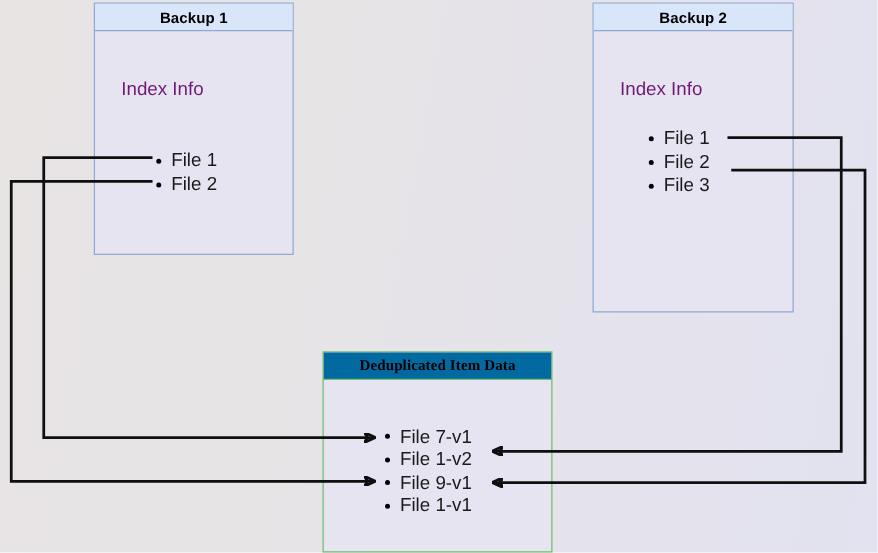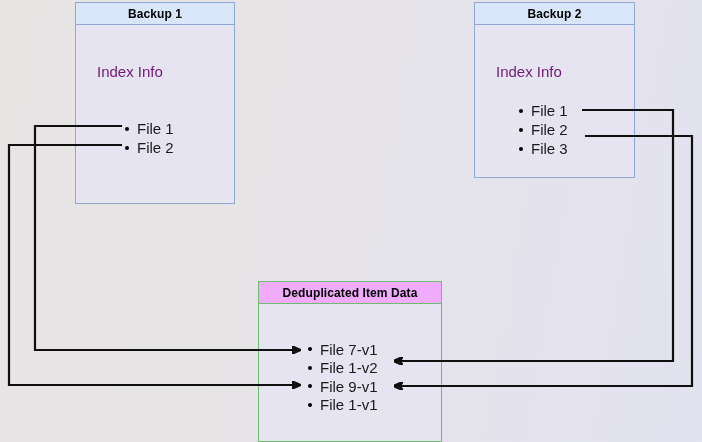--- a/index.html
+++ b/index.html
@@ -46,22 +46,23 @@
   }
   .backup-box .box-header {
     background: #d9e6f9;
     border-bottom-color: #8fa9d4;
   }
   .dedup-box {
     border-color: #6ebe6e;
     background: #e6e4f0;
   }
   .dedup-box .box-header {
-    background: #f0abfc;
+    background: #0369a1;
     border-bottom-color: #6ebe6e;
+    font-family: Liberation Serif, serif;
   }
   .index-label {
     position: absolute;
     font-size: 15px;
     color: #701a75;
     white-space: nowrap;
   }
   .file-list {
     position: absolute;
     margin: 0;
@@ -115,21 +116,21 @@
         <span class="file-bullet"></span>
         <span>File 1</span>
       </li>
       <li class="file-item">
         <span class="file-bullet"></span>
         <span>File 2</span>
       </li>
     </ul>
   </div>
 
-  <div class="box backup-box" style="left:474px; top:2px; width:161px; height:176px;">
+  <div class="box backup-box" style="left:474px; top:2px; width:161px; height:248px;">
     <div class="box-header">Backup 2</div>
     <div class="index-label" style="left:21px; top:60px;">Index Info</div>
     <ul class="file-list" style="left:44px; top:98px;">
       <li class="file-item">
         <span class="file-bullet"></span>
         <span>File 1</span>
       </li>
       <li class="file-item">
         <span class="file-bullet"></span>
         <span>File 2</span>

